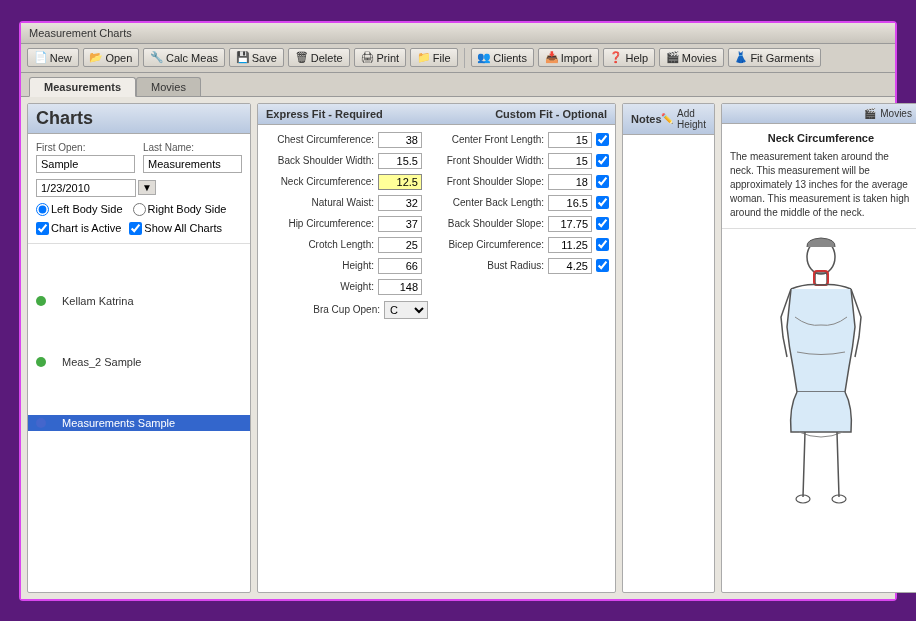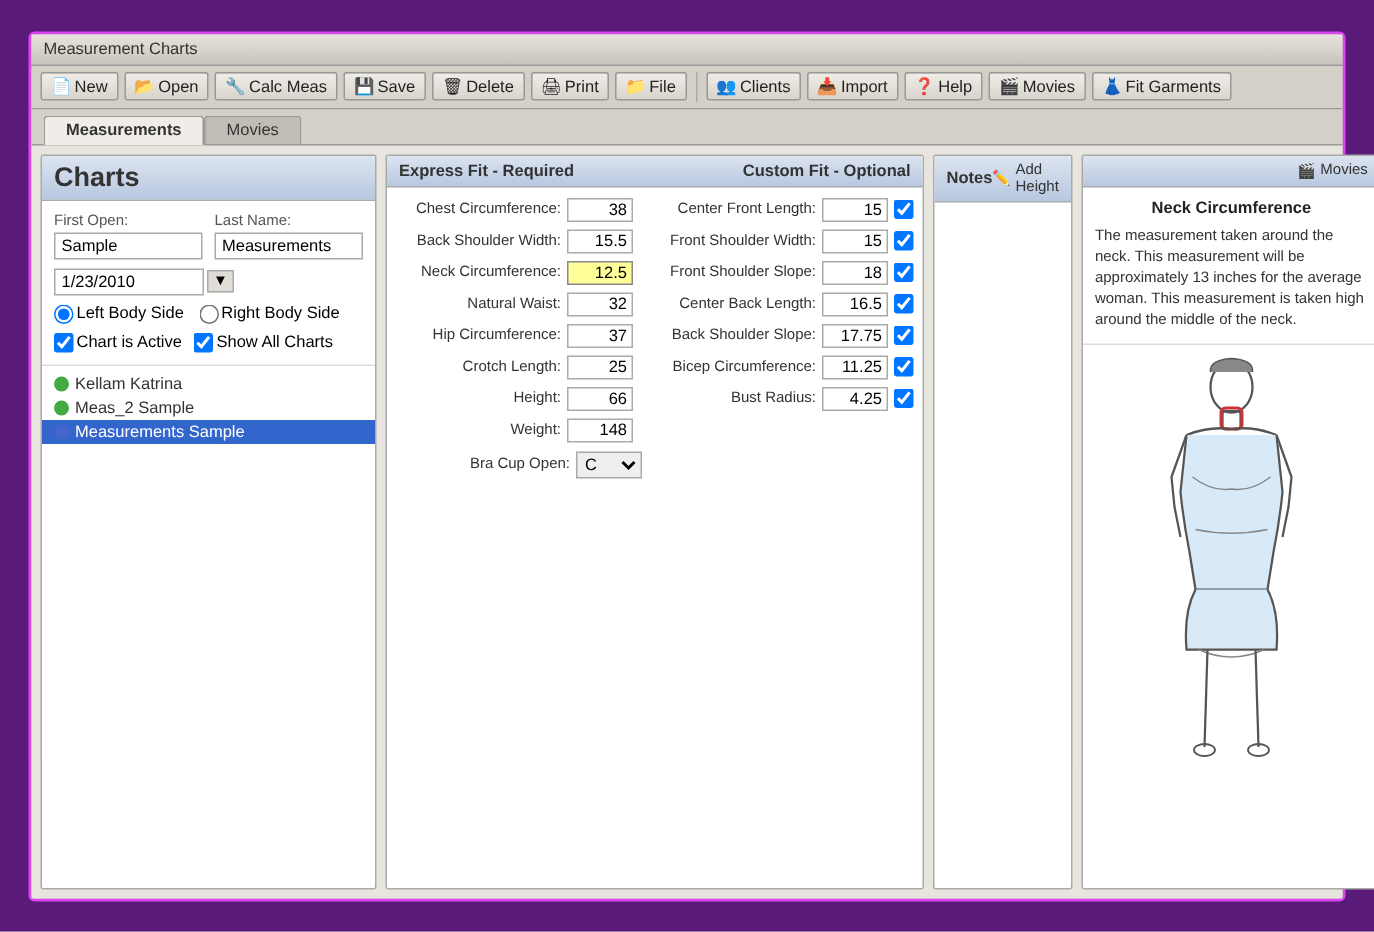--- a/index.html
+++ b/index.html
@@ -175,25 +175,26 @@
     }
     .client-list {
       flex: 1;
       overflow-y: auto;
       border-top: 1px solid #ddd;
       padding: 4px 0;
     }
     .client-item {
       display: flex;
       align-items: center;
-      gap: 4px;
+      gap: 16px;
       padding: 2px 8px;
       cursor: pointer;
       font-size: 11px;
       color: #333;
+      margin-top: 45px;
     }
     .client-item.selected {
       background: #3366cc;
       color: white;
     }
     .client-dot {
       width: 10px;
       height: 10px;
       border-radius: 50%;
       flex-shrink: 0;

